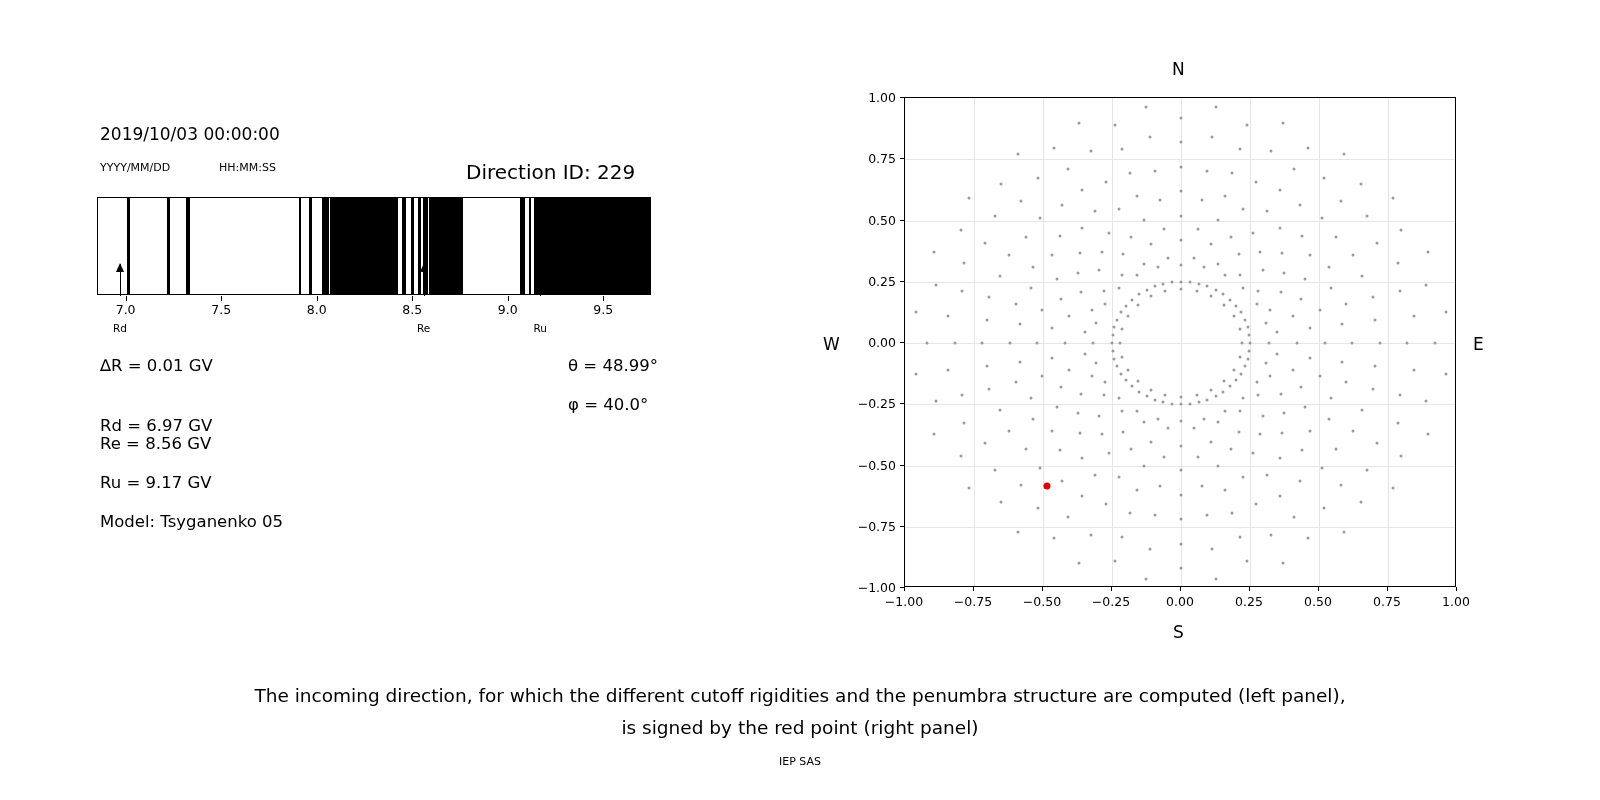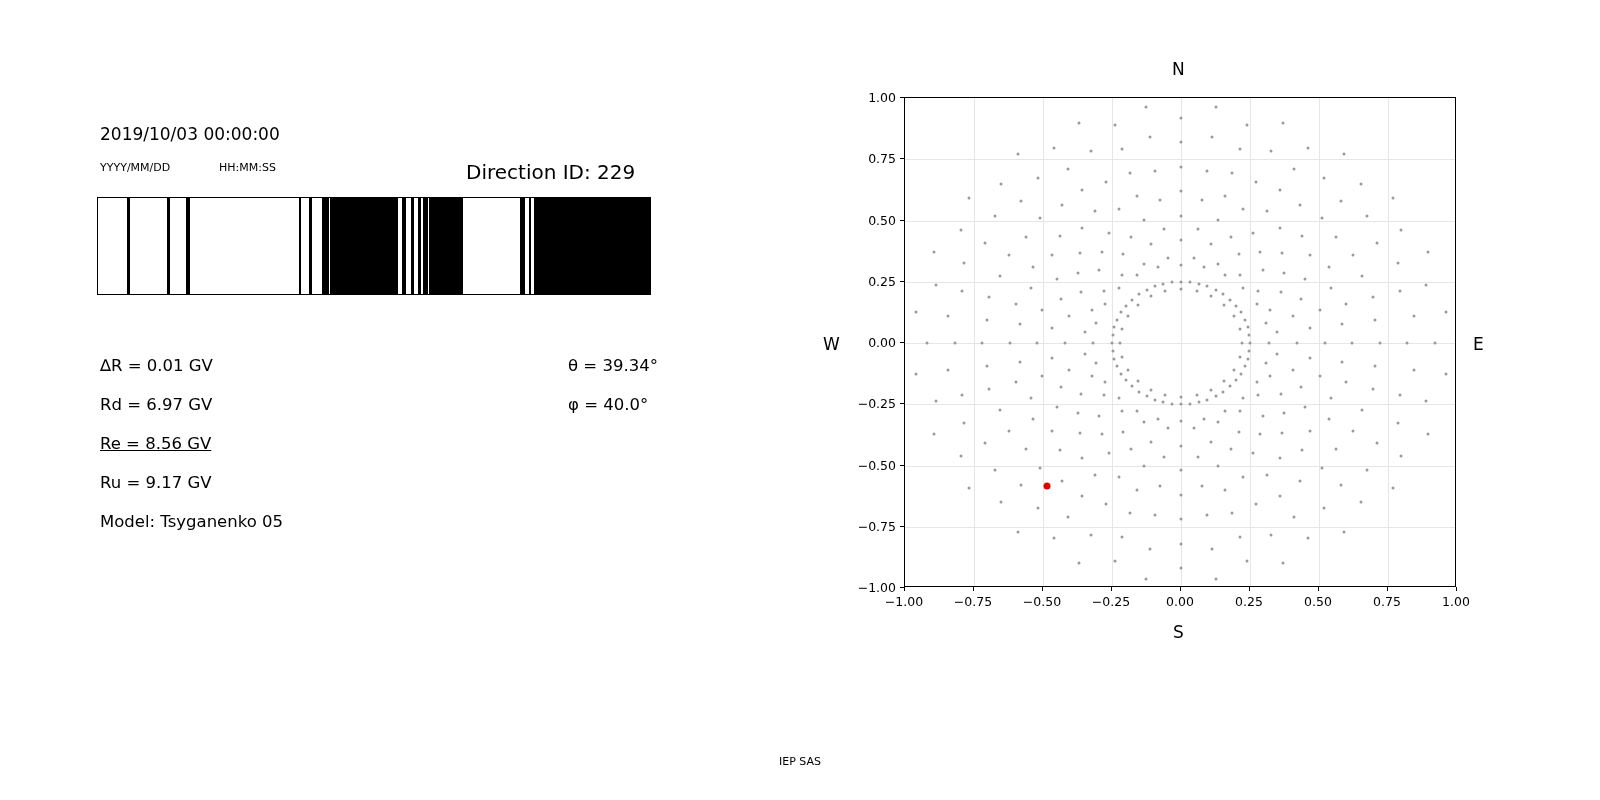--- a/index.html
+++ b/index.html
@@ -87,22 +87,22 @@
     position: absolute;
     font-size: 10.5px;
     transform: translateX(-50%);
     white-space: nowrap;
   }
 
   
   .val-left  { left: 100px; font-size: 16.5px; }
   .val-right { left: 568px; font-size: 16.5px; }
   #val-dR    { top: 356px; }
-  #val-Rd    { top: 395px; }
-  #val-Re    { top: 434px; text-decoration: underline; }
+  #val-Rd    { top: 416px; }
+  #val-Re    { top: 434px; }
   #val-Ru    { top: 473px; }
   #val-model { top: 512px; }
   #val-theta { top: 356px; }
   #val-phi   { top: 395px; }
 
   
   #right-panel {
     left: 800px; top: 0; width: 800px; height: 660px;
   }
   #sky-axes {
@@ -202,27 +202,47 @@
         <div class="band" style="left: 303.745px; width: 4.20276px;"></div>
         <div class="band" style="left: 313.297px; width: 2.86552px;"></div>
         <div class="band" style="left: 319.983px; width: 2.86552px;"></div>
         <div class="band" style="left: 324.759px; width: 4.77586px;"></div>
         <div class="band" style="left: 331.445px; width: 33.431px;"></div>
         <div class="band" style="left: 422.186px; width: 4.77586px;"></div>
         <div class="band" style="left: 430.783px; width: 2.48345px;"></div>
         <div class="band" style="left: 435.559px; width: 116.531px;"></div>
       </div>
   </div>
+  <div id="penumbra-ticks">
+      <div class="tick-mark" style="left: 28.6552px;"></div>
+      <div class="tick-label" style="left: 28.6552px;">7.0</div>
+      <div class="tick-mark" style="left: 124.172px;"></div>
+      <div class="tick-label" style="left: 124.172px;">7.5</div>
+      <div class="tick-mark" style="left: 219.69px;"></div>
+      <div class="tick-label" style="left: 219.69px;">8.0</div>
+      <div class="tick-mark" style="left: 315.207px;"></div>
+      <div class="tick-label" style="left: 315.207px;">8.5</div>
+      <div class="tick-mark" style="left: 410.724px;"></div>
+      <div class="tick-label" style="left: 410.724px;">9.0</div>
+      <div class="tick-mark" style="left: 506.241px;"></div>
+      <div class="tick-label" style="left: 506.241px;">9.5</div>
+      <div class="cutoff-arrow" style="left: 22.9241px; top: -32px; height: 32px;"></div>
+      <div class="cutoff-arrow-label" style="left: 22.9241px; top: 26px;">Rd</div>
+      <div class="cutoff-arrow" style="left: 326.669px; top: -32px; height: 32px;"></div>
+      <div class="cutoff-arrow-label" style="left: 326.669px; top: 26px;">Re</div>
+      <div class="cutoff-arrow" style="left: 443.2px; top: -32px; height: 32px;"></div>
+      <div class="cutoff-arrow-label" style="left: 443.2px; top: 26px;">Ru</div>
+    </div>
 
   <div class="text-line val-left" id="val-dR">∆R = 0.01 GV</div>
   <div class="text-line val-left" id="val-Rd">Rd = 6.97 GV</div>
   <div class="text-line val-left" id="val-Re">Re = 8.56 GV</div>
   <div class="text-line val-left" id="val-Ru">Ru = 9.17 GV</div>
   <div class="text-line val-left" id="val-model">Model: Tsyganenko 05</div>
-  <div class="text-line val-right" id="val-theta">θ = 39.34°</div>
+  <div class="text-line val-right" id="val-theta">θ = 48.99°</div>
   <div class="text-line val-right" id="val-phi">φ = 40.0°</div>
 </div>
 
 <div class="panel" id="right-panel">
   <div id="sky-axes">
       <div class="grid-line grid-v" style="left: 69px;"></div>
       <div class="grid-line grid-v" style="left: 138px;"></div>
       <div class="grid-line grid-v" style="left: 207px;"></div>
       <div class="grid-line grid-v" style="left: 276px;"></div>
       <div class="grid-line grid-v" style="left: 345px;"></div>
@@ -657,14 +677,16 @@
     <div class="sky-ylabel" style="left: 44px; width: 52px; top: 280.75px;">0.25</div>
     <div class="sky-tick sky-tick-y" style="left: 100px; top: 219.5px;"></div>
     <div class="sky-ylabel" style="left: 44px; width: 52px; top: 219.5px;">0.50</div>
     <div class="sky-tick sky-tick-y" style="left: 100px; top: 158.25px;"></div>
     <div class="sky-ylabel" style="left: 44px; width: 52px; top: 158.25px;">0.75</div>
     <div class="sky-tick sky-tick-y" style="left: 100px; top: 97px;"></div>
     <div class="sky-ylabel" style="left: 44px; width: 52px; top: 97px;">1.00</div>
   </div>
 
 <div id="caption">
+  <div>The incoming direction, for which the different cutoff rigidities and the penumbra structure are computed (left panel),</div>
+  <div>is signed by the red point (right panel)</div>
 </div>
 <div id="credit">IEP SAS</div>
 
 </body></html>

